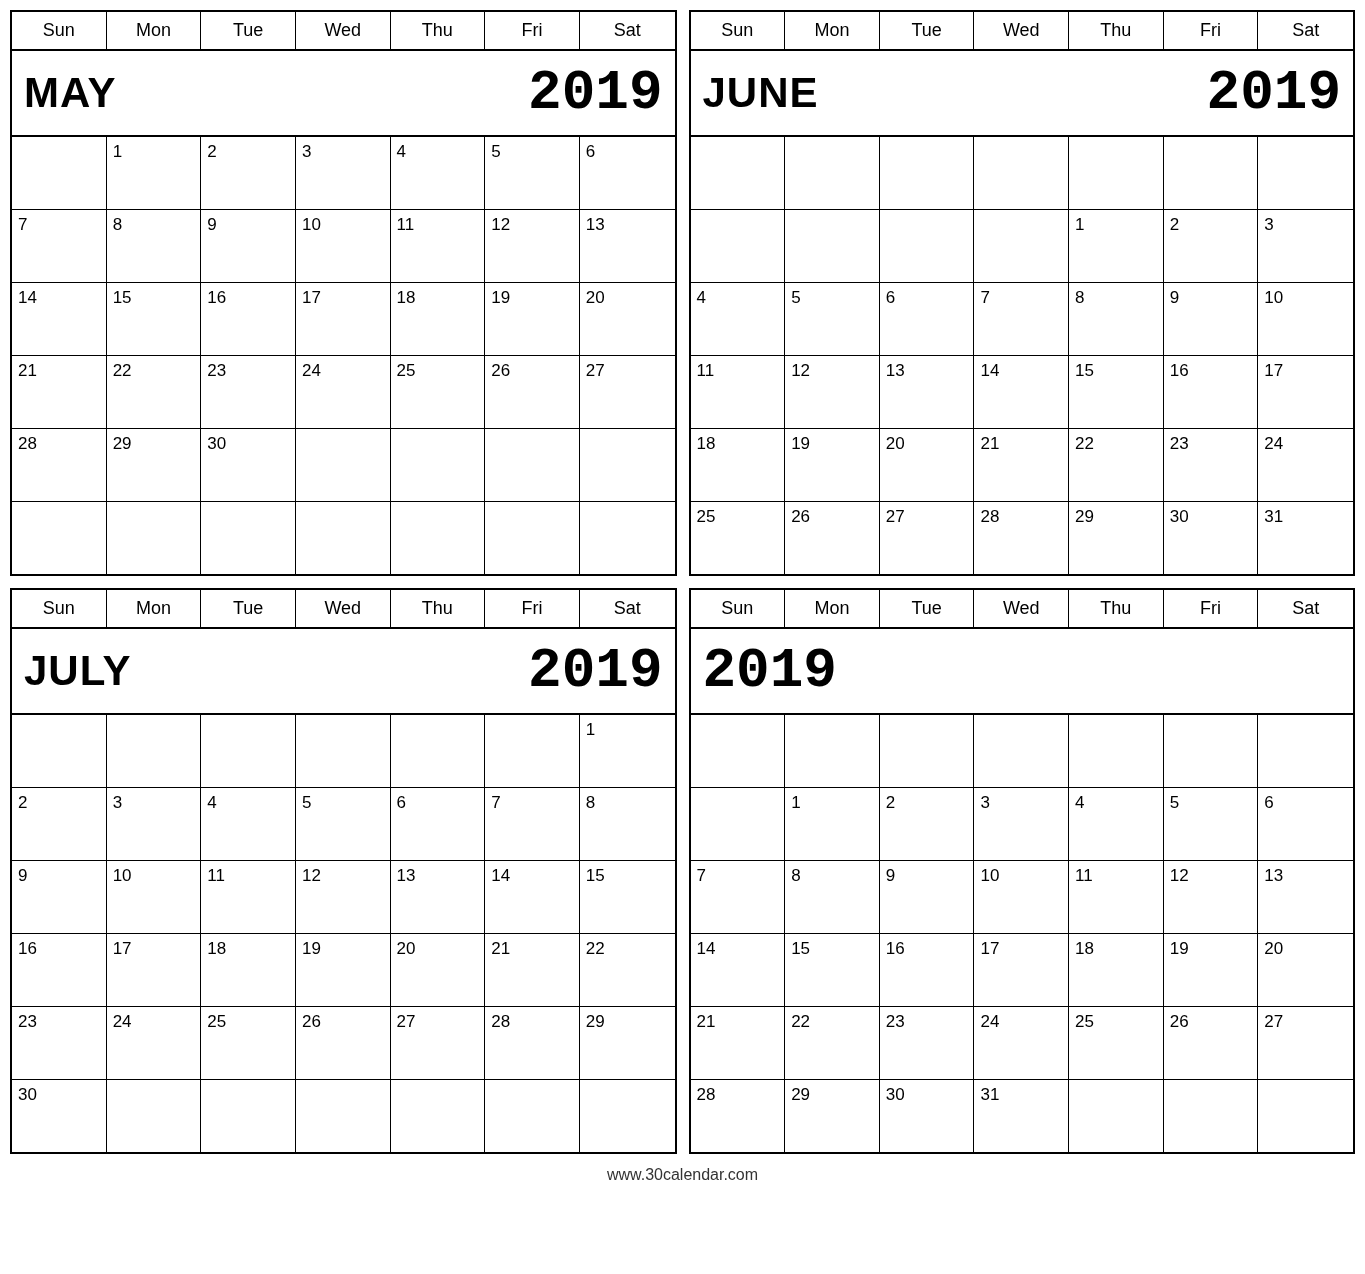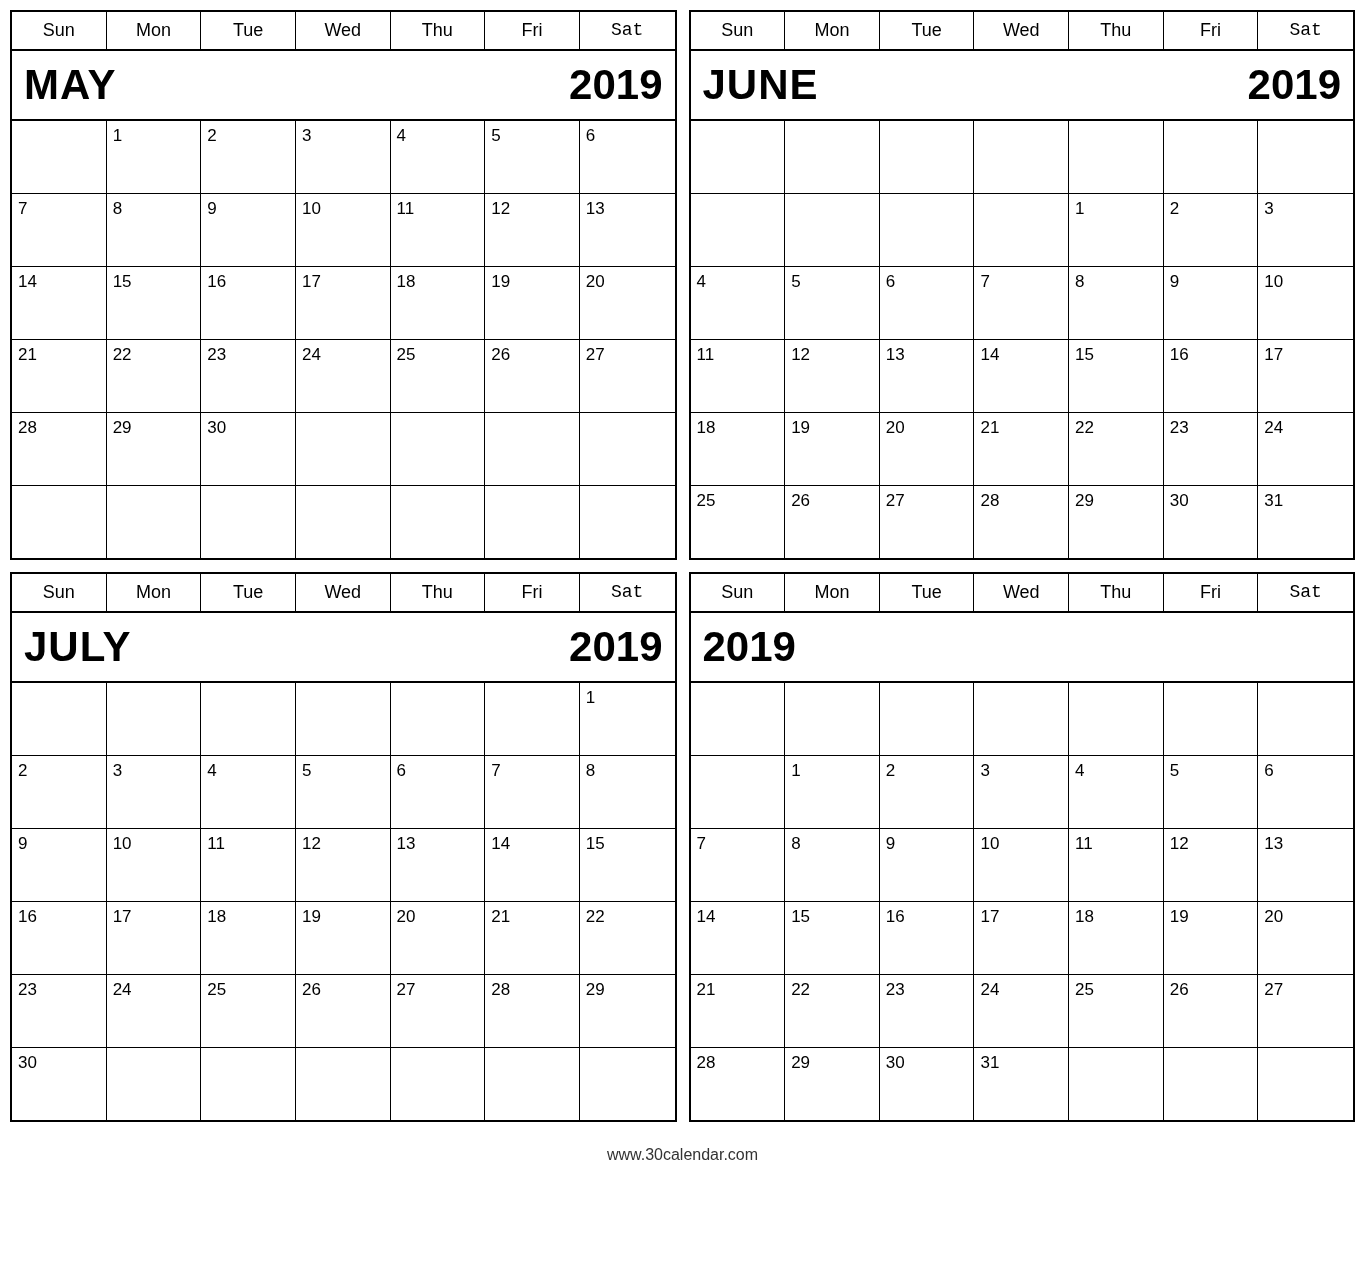--- a/index.html
+++ b/index.html
@@ -28,36 +28,37 @@
       grid-template-columns: repeat(7, 1fr);
       border-bottom: 2px solid #000;
     }
     .cal-header-cell {
       text-align: center;
       padding: 8px 4px;
       font-size: 18px;
       font-weight: normal;
       border-right: 1px solid #000;
     }
-    .cal-header-cell:last-child { border-right: none; font-family: Liberation Mono, monospace; }
+    .cal-header-cell:last-child { border-right: none; }
     .cal-title-row {
       display: flex;
       justify-content: space-between;
       align-items: center;
       padding: 10px 12px;
       border-bottom: 2px solid #000;
     }
     .cal-title-month {
       font-size: 42px;
       font-weight: 700;
       letter-spacing: 1px;
     }
     .cal-title-year {
-      font-size: 42px;
+      font-size: 56px;
       font-weight: 900;
+      font-family: Liberation Mono, monospace;
     }
     .cal-body {
       display: flex;
       flex-direction: column;
     }
     .cal-week {
       display: grid;
       grid-template-columns: repeat(7, 1fr);
       border-top: 1px solid #000;
       min-height: 72px;
@@ -71,21 +72,21 @@
       min-height: 72px;
       position: relative;
     }
     .cal-day:last-child { border-right: none; }
     .cal-day.empty { background: #fff; }
     .day-num {
       display: block;
       font-size: 17px;
     }
     .footer {
-      margin-top: 20px;
+      margin-top: 8px;
       font-size: 16px;
       color: #333;
       text-align: left;
       padding: 4px 0;
     }
   </style>
 </head>
 <body>
 
 <div class="calendars-grid">

